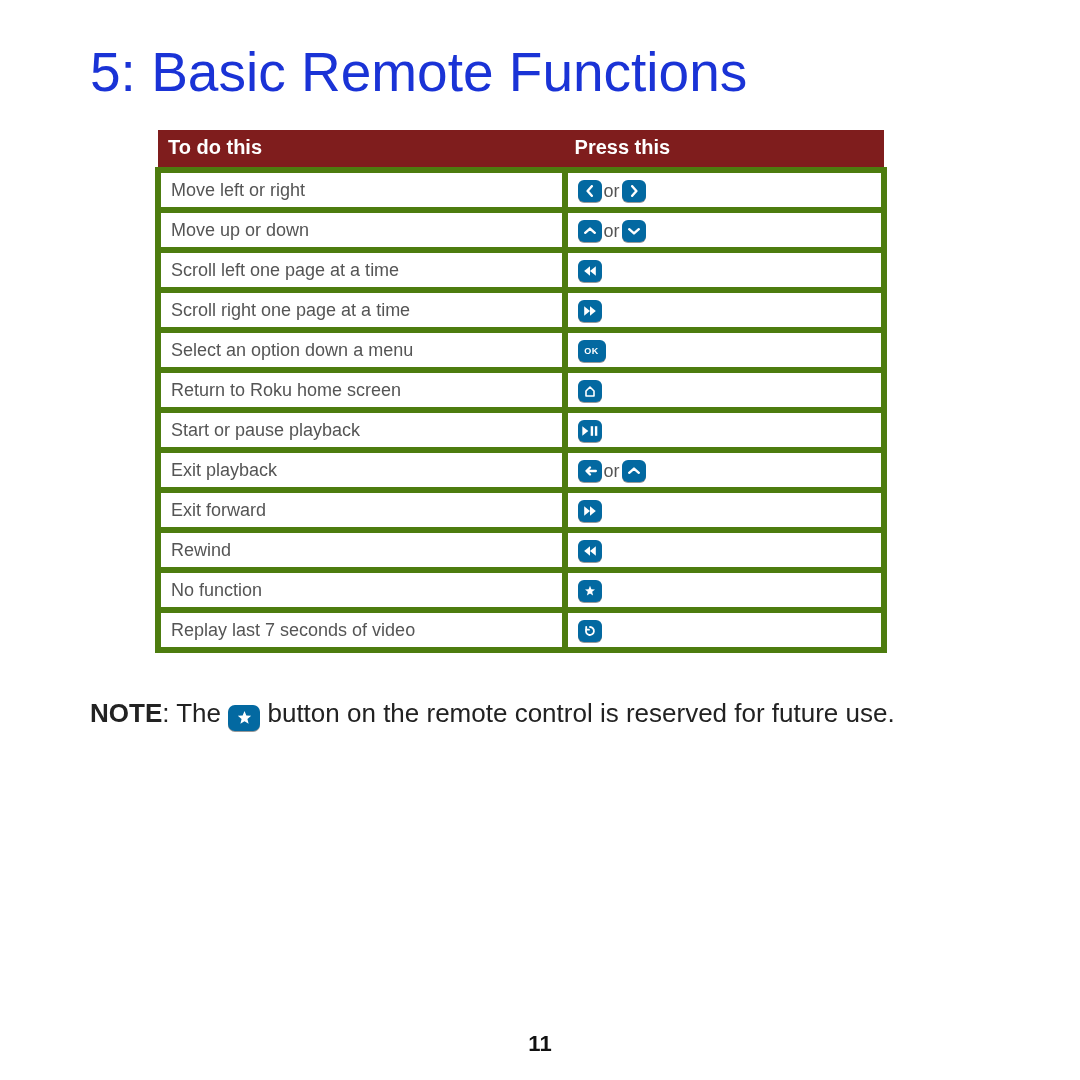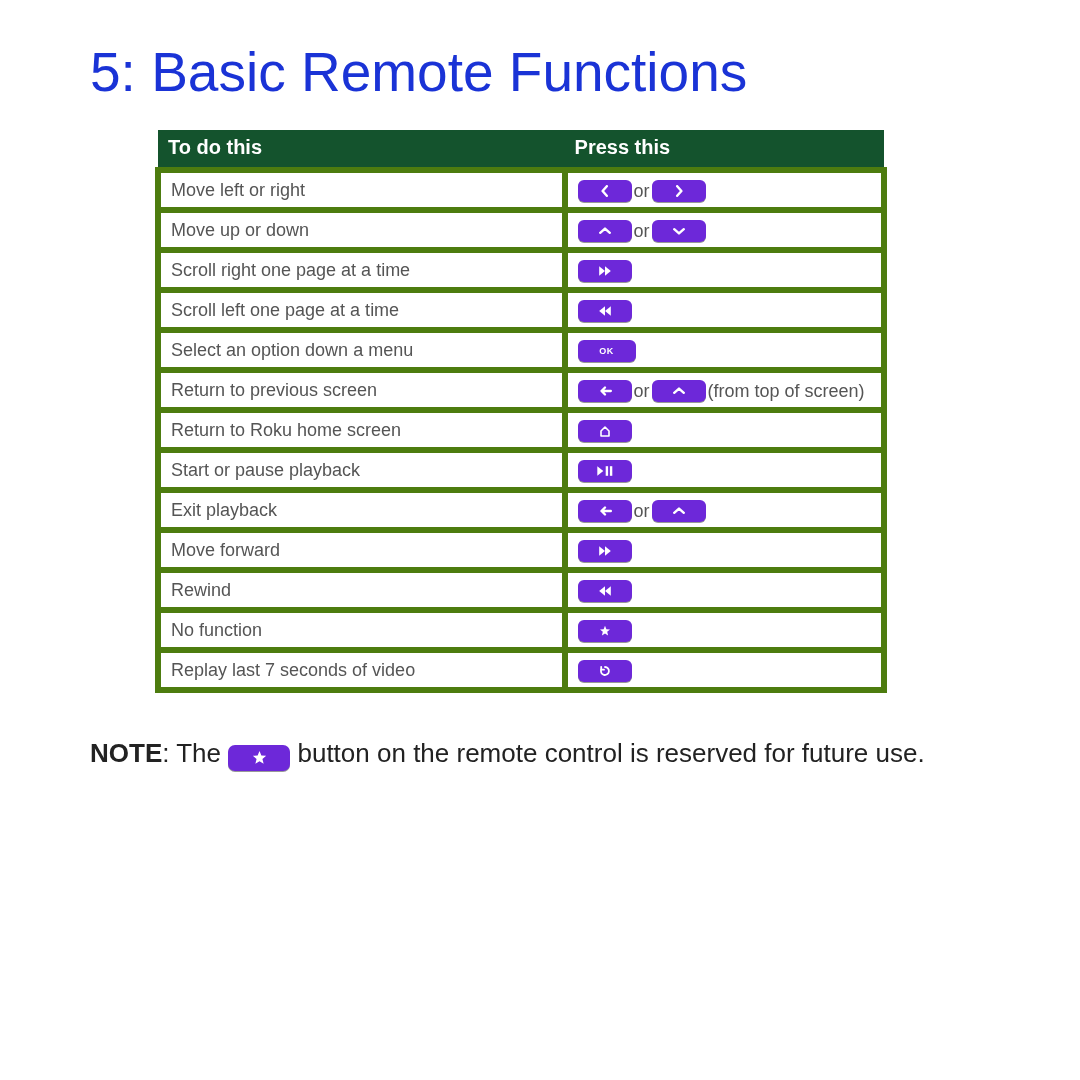--- a/index.html
+++ b/index.html
@@ -26,21 +26,21 @@
     padding: 0 0 0 65px;
   }
   table.func {
     border-collapse: collapse;
     width: 732px;
     table-layout: fixed;
   }
   table.func col.c1 { width: 56%; }
   table.func col.c2 { width: 44%; }
   table.func th {
-    background: #14532d;
+    background: #7f1d1d;
     color: #fff;
     font-weight: bold;
     font-size: 20px;
     text-align: left;
     padding: 6px 10px 8px 10px;
     border: 0;
   }
   table.func td {
     border: 6px solid #4d7c0f;
     padding: 4px 8px 4px 10px;
@@ -50,22 +50,22 @@
     height: 26px;
     line-height: 22px;
   }
   
   .rb {
     display: inline-flex;
     align-items: center;
     justify-content: center;
     min-width: 22px;
     height: 22px;
-    padding: 0 16px;
-    background: #6d28d9;
+    padding: 0 1px;
+    background: #0369a1;
     border-radius: 6px;
     color: #fff;
     vertical-align: middle;
     box-shadow: 0 1px 0 rgba(0,0,0,0.4);
   }
   .rb.big { min-width: 30px; height: 26px; border-radius: 7px; }
   .rb svg { display: block; }
   .sep {
     display: inline-block;
     vertical-align: middle;
@@ -137,52 +137,40 @@
                 <svg width="12" height="12" viewBox="0 0 10 10">
                   <use href="#i-up"></use>
                 </svg>
               </span><span class="sep"> or </span><span class="rb">
                 <svg width="12" height="12" viewBox="0 0 10 10">
                   <use href="#i-down"></use>
                 </svg>
               </span></td>
           </tr>
           <tr>
+            <td>Scroll left one page at a time</td>
+            <td><span class="rb">
+                <svg width="14" height="12" viewBox="0 0 12 10">
+                  <use href="#i-rewind"></use>
+                </svg>
+              </span></td>
+          </tr>
+          <tr>
             <td>Scroll right one page at a time</td>
             <td><span class="rb">
                 <svg width="14" height="12" viewBox="0 0 12 10">
                   <use href="#i-forward"></use>
-                </svg>
-              </span></td>
-          </tr>
-          <tr>
-            <td>Scroll left one page at a time</td>
-            <td><span class="rb">
-                <svg width="14" height="12" viewBox="0 0 12 10">
-                  <use href="#i-rewind"></use>
                 </svg>
               </span></td>
           </tr>
           <tr>
             <td>Select an option down a menu</td>
             <td><span class="rb" style="font-size: 9px; font-weight: bold; letter-spacing: 0.5px; min-width: 26px;">OK</span></td>
           </tr>
           <tr>
-            <td>Return to previous screen</td>
-            <td><span class="rb">
-                <svg width="14" height="12" viewBox="0 0 12 10">
-                  <use href="#i-back"></use>
-                </svg>
-              </span><span class="sep"> or </span><span class="rb">
-                <svg width="12" height="12" viewBox="0 0 10 10">
-                  <use href="#i-up"></use>
-                </svg>
-              </span><span class="trail"> (from top of screen)</span></td>
-          </tr>
-          <tr>
             <td>Return to Roku home screen</td>
             <td><span class="rb">
                 <svg width="14" height="12" viewBox="0 0 12 12">
                   <use href="#i-home"></use>
                 </svg>
               </span></td>
           </tr>
           <tr>
             <td>Start or pause playback</td>
             <td><span class="rb">
@@ -197,21 +185,21 @@
                 <svg width="14" height="12" viewBox="0 0 12 10">
                   <use href="#i-back"></use>
                 </svg>
               </span><span class="sep"> or </span><span class="rb">
                 <svg width="12" height="12" viewBox="0 0 10 10">
                   <use href="#i-up"></use>
                 </svg>
               </span></td>
           </tr>
           <tr>
-            <td>Move forward</td>
+            <td>Exit forward</td>
             <td><span class="rb">
                 <svg width="14" height="12" viewBox="0 0 12 10">
                   <use href="#i-forward"></use>
                 </svg>
               </span></td>
           </tr>
           <tr>
             <td>Rewind</td>
             <td><span class="rb">
                 <svg width="14" height="12" viewBox="0 0 12 10">
@@ -240,20 +228,21 @@
   </div>
 
   <p class="note">
     <strong>NOTE</strong><span>:  The  </span><span class="rb big">
         <svg width="19" height="16" viewBox="0 0 12 12">
           <use href="#i-star"></use>
         </svg>
       </span><span>  button on the remote control is reserved for future use.</span>
   </p>
 
+  <div class="pgnum">11</div>
 </div>
 
 <svg width="0" height="0" style="position:absolute">
   <symbol id="i-left" viewBox="0 0 10 10">
       <path d="M6.5 1 L3 5 L6.5 9" stroke="#fff" stroke-width="2" fill="none" stroke-linecap="round" stroke-linejoin="round"></path>
     </symbol>
   <symbol id="i-right" viewBox="0 0 10 10">
       <path d="M3.5 1 L7 5 L3.5 9" stroke="#fff" stroke-width="2" fill="none" stroke-linecap="round" stroke-linejoin="round"></path>
     </symbol>
   <symbol id="i-up" viewBox="0 0 10 10">

